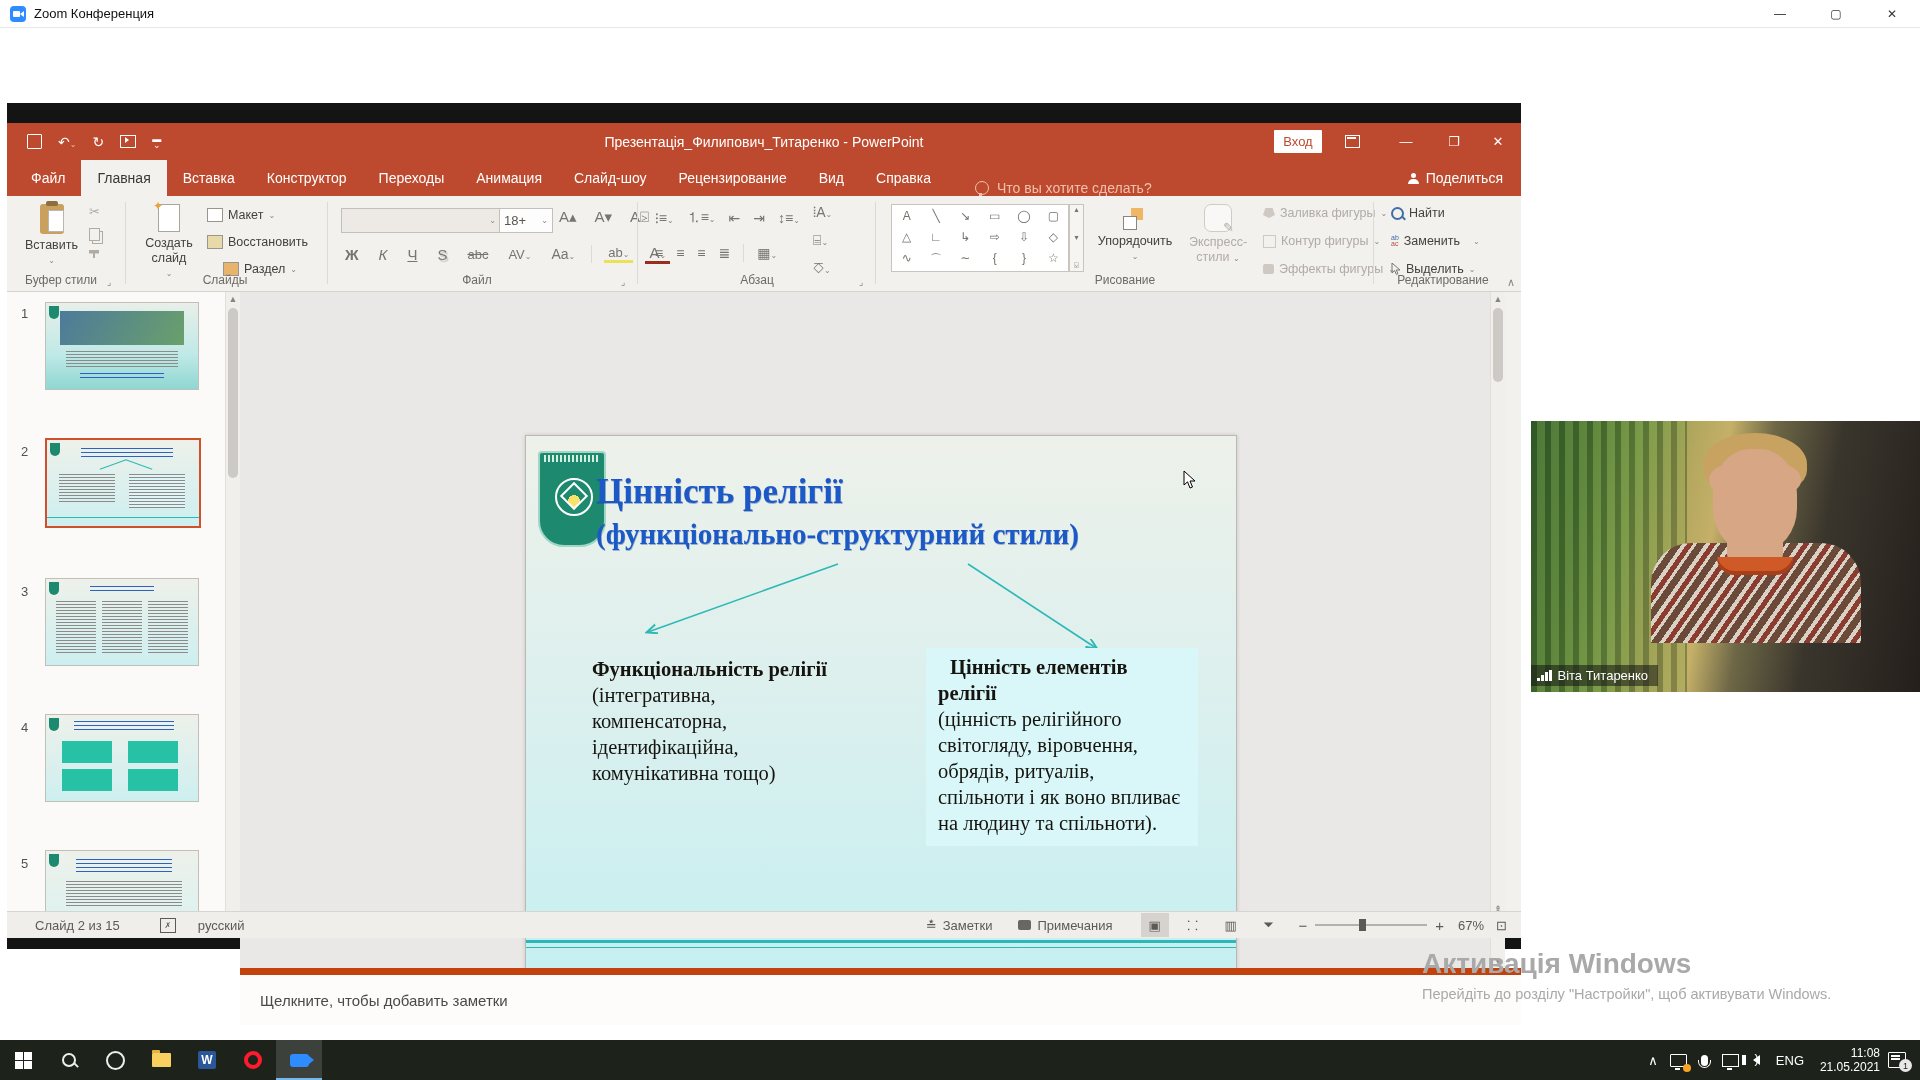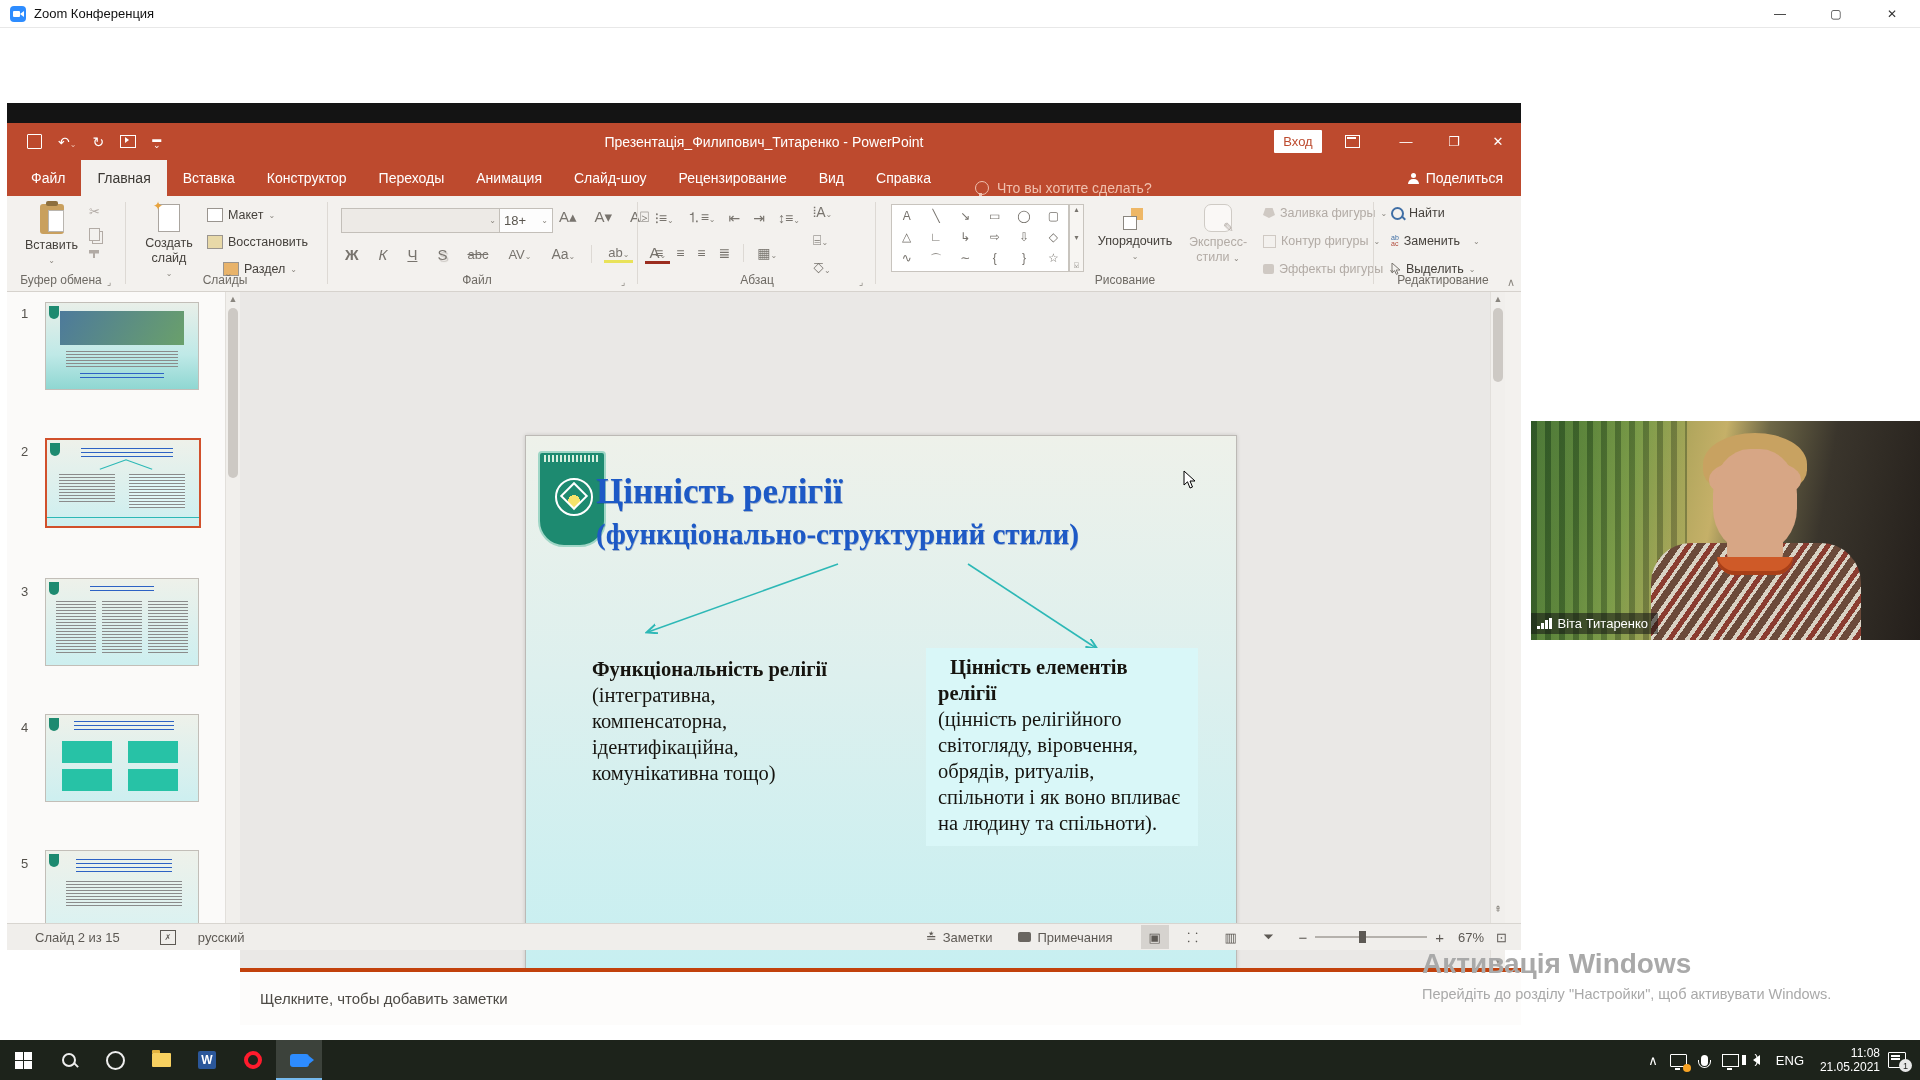--- a/index.html
+++ b/index.html
@@ -71,29 +71,29 @@
   .sh-logo{position:absolute;left:12px;top:15px;width:64px;height:92px;background:#1d8a70;border:2px solid #9fd6c6;border-radius:4px 4px 26px 26px;}
   .sh-logo .emb{position:absolute;left:50%;top:46%;width:34px;height:34px;margin:-17px 0 0 -17px;border:2px solid #fff;border-radius:50%;background:radial-gradient(circle at 50% 62%, #f5e36b 0 6px, transparent 6px);}
   .sh-logo .emb:before{content:"";position:absolute;left:7px;top:6px;width:16px;height:16px;border:2px solid #fff;transform:rotate(45deg);}
   .sh-logo .band{position:absolute;left:4px;top:2px;right:4px;height:7px;background:repeating-linear-gradient(90deg,#d8efdf 0 2px,transparent 2px 4px);}
   .sh-title{position:absolute;left:70px;right:20px;text-align:left;color:#1d59c6;font-weight:bold;text-shadow:0.5px 0.5px 0 rgba(20,60,140,.35);}
   .sblock{position:absolute;color:#16140f;font-size:20.5px;line-height:26px;}
   .sblock .hd{font-weight:bold;}
   .rbox{background:#d9f7f8;padding:6px 10px 10px 12px;}
   .tealline{position:absolute;left:0;right:0;border-top:3px solid #2db8b6;}
   .tealline2{position:absolute;left:0;right:0;border-top:1px solid #2db8b6;}
-  .notes{position:absolute;left:233px;top:845px;width:1281px;height:57px;background:#fdfcfb;border-top:4px solid #c2410c;color:#4d4a45;font-size:15px;display:flex;align-items:center;padding-left:20px;box-sizing:border-box;}
-  .statusbar{position:absolute;left:0;top:788px;width:1514px;height:26px;background:#f0eeeb;border-top:1px solid #d8d5d0;display:flex;align-items:center;font-size:13px;color:#5d5954;margin-top:12px;}
+  .notes{position:absolute;left:233px;top:845px;width:1281px;height:57px;background:#fdfcfb;border-top:7px solid #c2410c;color:#4d4a45;font-size:15px;display:flex;align-items:center;padding-left:20px;box-sizing:border-box;}
+  .statusbar{position:absolute;left:0;top:788px;width:1514px;height:26px;background:#f0eeeb;border-top:1px solid #d8d5d0;display:flex;align-items:center;font-size:13px;color:#5d5954;}
   .sb-ic{font-size:13px;color:#5d5954;}
   .viewbtn{width:28px;height:24px;display:flex;align-items:center;justify-content:center;font-size:13px;color:#5d5954;}
   .viewbtn.active{background:#d6d3cf;}
   .zoomtrack{width:112px;height:2px;background:#b5b1ac;position:relative;margin:0 8px;}
   .zoomthumb{position:absolute;left:44px;top:-5px;width:7px;height:12px;background:#5d5954;}
   
-  .video{position:absolute;left:1531px;top:421px;width:389px;height:219px;background:linear-gradient(100deg,#3e6b33 0%,#577f3a 14%,#7d9a4a 26%,#b3a75e 38%,#c5b068 46%,#6e6847 56%,#3a352c 72%,#241f1b 100%);overflow:hidden;}
+  .video{position:absolute;left:1531px;top:421px;width:389px;height:271px;background:linear-gradient(100deg,#3e6b33 0%,#577f3a 14%,#7d9a4a 26%,#b3a75e 38%,#c5b068 46%,#6e6847 56%,#3a352c 72%,#241f1b 100%);overflow:hidden;}
   .shelf{position:absolute;left:0;top:0;width:40%;height:100%;background:repeating-linear-gradient(90deg,rgba(20,50,15,.35) 0 6px,rgba(120,160,70,.25) 6px 14px);}
   .v-head{position:absolute;left:182px;top:28px;width:84px;height:102px;background:#d7a685;border-radius:44% 44% 42% 42%;}
   .v-hair{position:absolute;left:172px;top:12px;width:104px;height:62px;background:#c8a261;border-radius:50% 50% 40% 40%;}
   .v-hair:after{content:"";position:absolute;left:6px;top:26px;width:92px;height:40px;background:#d7a685;border-radius:50% 50% 45% 45%;}
   .v-body{position:absolute;left:120px;top:122px;width:210px;height:100px;background:
      repeating-linear-gradient(125deg,#6b4a3a 0 7px,#d9d2c4 7px 11px,#8a3c30 11px 16px,#d9d2c4 16px 19px);border-radius:40px 40px 0 0;}
   .v-neck{position:absolute;left:196px;top:118px;width:56px;height:26px;background:#d7a685;border-radius:0 0 40% 40%;}
   .v-beads{position:absolute;left:186px;top:136px;width:76px;height:18px;background:#cf5a28;border-radius:0 0 40px 40px;box-shadow:inset 0 -4px 0 #a83f18;}
   .nametag{position:absolute;left:0;bottom:6px;background:rgba(20,20,20,.55);color:#fff;font-size:13px;display:flex;align-items:center;gap:6px;padding:3px 10px 3px 6px;}
   .bars{display:flex;align-items:flex-end;gap:1.5px;height:11px;}
@@ -196,21 +196,21 @@
         <div class="bigbtn" style="left:18px;top:8px;">
           <span class="clip-ic"></span>
           <span>Вставить</span>
             <span class="dd">⌄</span>
         </div>
         <div style="position:absolute;left:82px;top:8px;display:flex;flex-direction:column;gap:9px;color:#b2aba5;font-size:13px;">
           <span>✂</span>
           <span style="width:9px;height:11px;border:1px solid #b2aba5;box-shadow:3px 3px 0 -1px #f3f1ee,3px 3px 0 0 #b2aba5;display:inline-block;"></span>
           <span style="width:10px;height:8px;background:#b2aba5;clip-path:polygon(0 0,100% 0,100% 45%,60% 45%,60% 100%,40% 100%,40% 45%,0 45%);display:inline-block;"></span>
         </div>
-        <div class="glabel" style="left:0;width:108px;">Буфер обмена</div>
+        <div class="glabel" style="left:0;width:108px;">Буфер стили</div>
         <span class="launcher" style="left:100px;">⌟</span>
         <div class="rsep" style="left:118px;"></div>
 
         <div class="bigbtn" style="left:130px;top:8px;width:64px;">
           <span class="page-ic">
               <span class="star">✦</span>
             </span>
           <span>Создать слайд</span>
             <span class="dd">⌄</span>
         </div>

